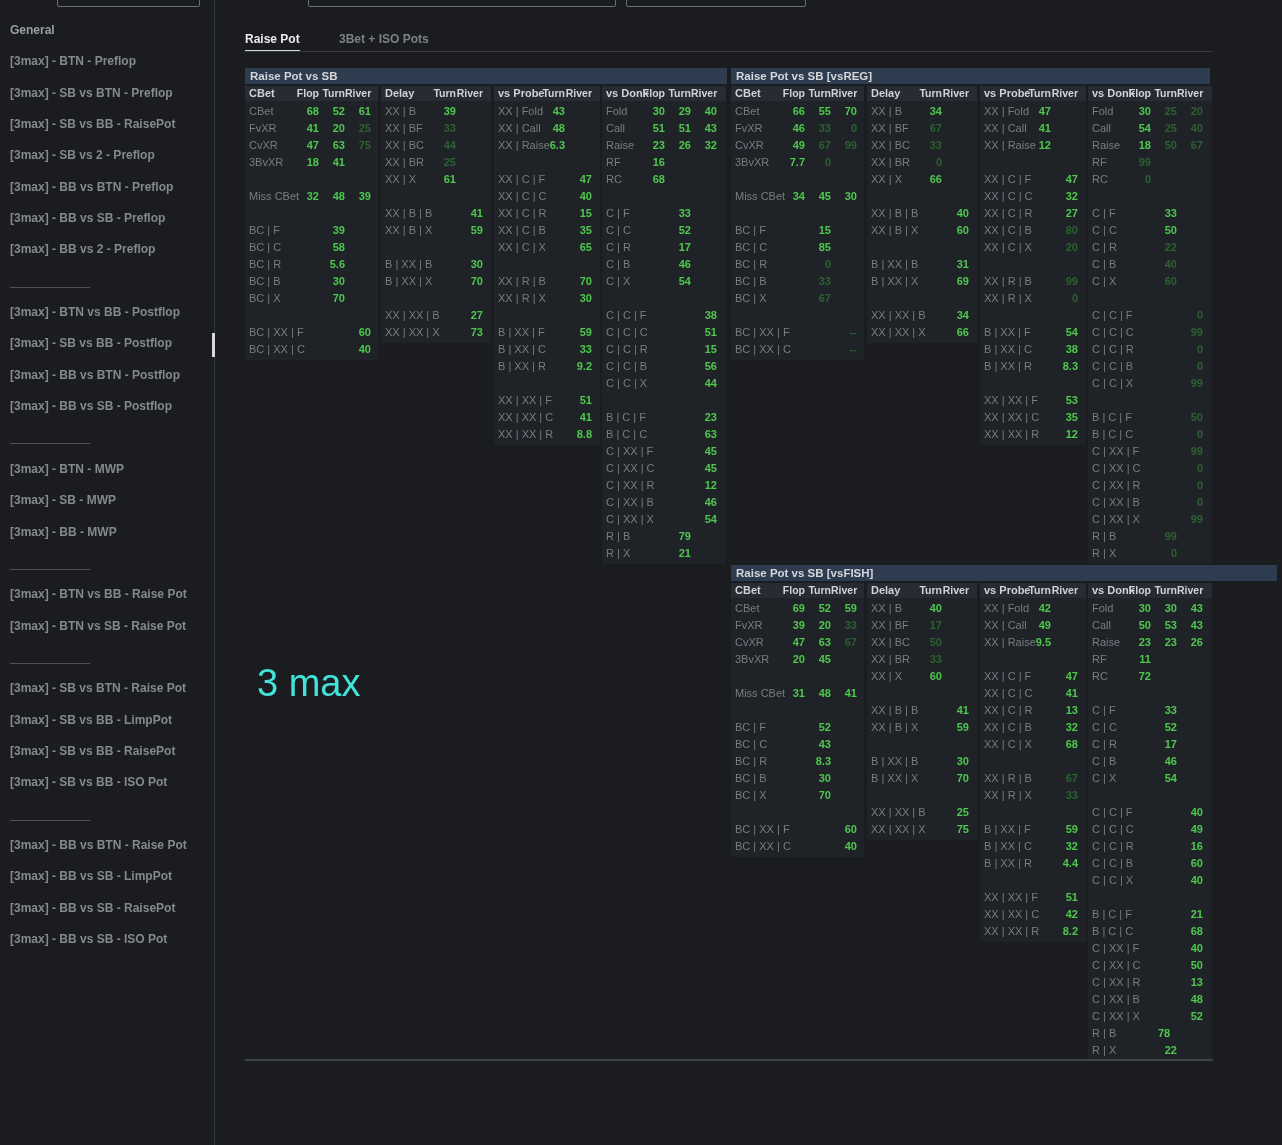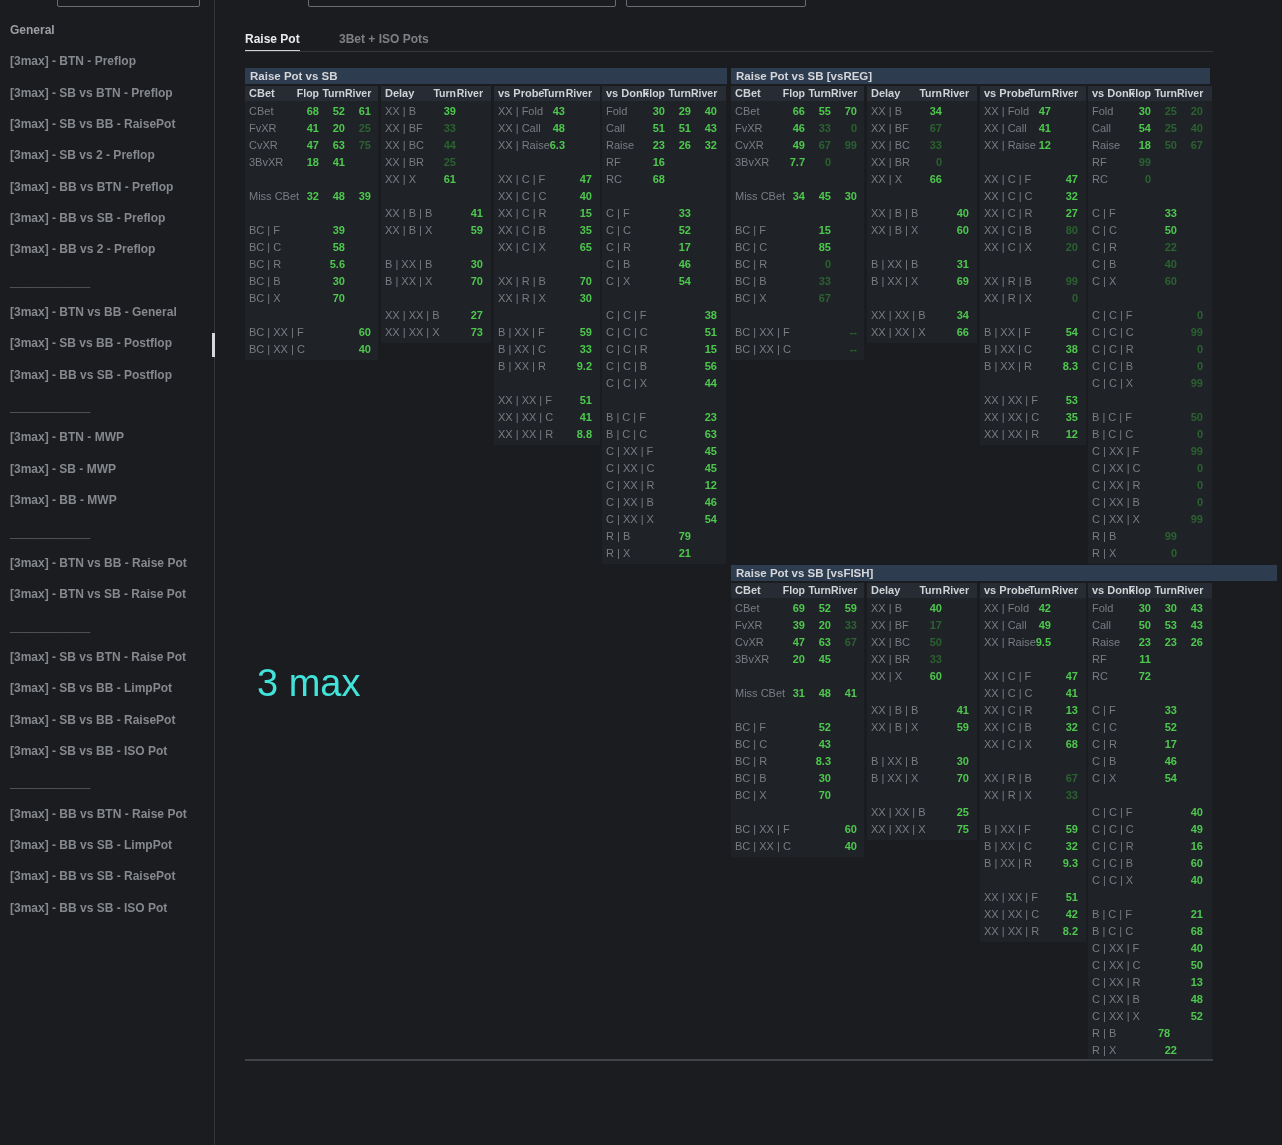--- a/index.html
+++ b/index.html
@@ -61,22 +61,23 @@
   <div id="sidebar-list">
       <div class="sidebar-entry header">General</div>
       <div class="sidebar-entry">[3max] - BTN - Preflop</div>
       <div class="sidebar-entry">[3max] - SB vs BTN - Preflop</div>
       <div class="sidebar-entry">[3max] - SB vs BB - RaisePot</div>
       <div class="sidebar-entry">[3max] - SB vs 2 - Preflop</div>
       <div class="sidebar-entry">[3max] - BB vs BTN - Preflop</div>
       <div class="sidebar-entry">[3max] - BB vs SB - Preflop</div>
       <div class="sidebar-entry">[3max] - BB vs 2 - Preflop</div>
       <div class="sidebar-entry divider">____________</div>
-      <div class="sidebar-entry">[3max] - BTN vs BB - General</div>
+      <div class="sidebar-entry">[3max] - BTN vs BB - Postflop</div>
       <div class="sidebar-entry">[3max] - SB vs BB - Postflop</div>
+      <div class="sidebar-entry">[3max] - BB vs BTN - Postflop</div>
       <div class="sidebar-entry">[3max] - BB vs SB - Postflop</div>
       <div class="sidebar-entry divider">____________</div>
       <div class="sidebar-entry">[3max] - BTN - MWP</div>
       <div class="sidebar-entry">[3max] - SB - MWP</div>
       <div class="sidebar-entry">[3max] - BB - MWP</div>
       <div class="sidebar-entry divider">____________</div>
       <div class="sidebar-entry">[3max] - BTN vs BB - Raise Pot</div>
       <div class="sidebar-entry">[3max] - BTN vs SB - Raise Pot</div>
       <div class="sidebar-entry divider">____________</div>
       <div class="sidebar-entry">[3max] - SB vs BTN - Raise Pot</div>
@@ -901,21 +902,21 @@
           <div class="row">
             <div class="row-label">B | XX | F</div>
             <div class="val" style="right: 8px; width: 27px;">59</div>
           </div>
           <div class="row">
             <div class="row-label">B | XX | C</div>
             <div class="val" style="right: 8px; width: 27px;">32</div>
           </div>
           <div class="row">
             <div class="row-label">B | XX | R</div>
-            <div class="val" style="right: 8px; width: 27px;">9.3</div>
+            <div class="val" style="right: 8px; width: 27px;">4.4</div>
           </div>
           <div class="row"></div>
           <div class="row">
             <div class="row-label">XX | XX | F</div>
             <div class="val" style="right: 8px; width: 27px;">51</div>
           </div>
           <div class="row">
             <div class="row-label">XX | XX | C</div>
             <div class="val" style="right: 8px; width: 27px;">42</div>
           </div>

